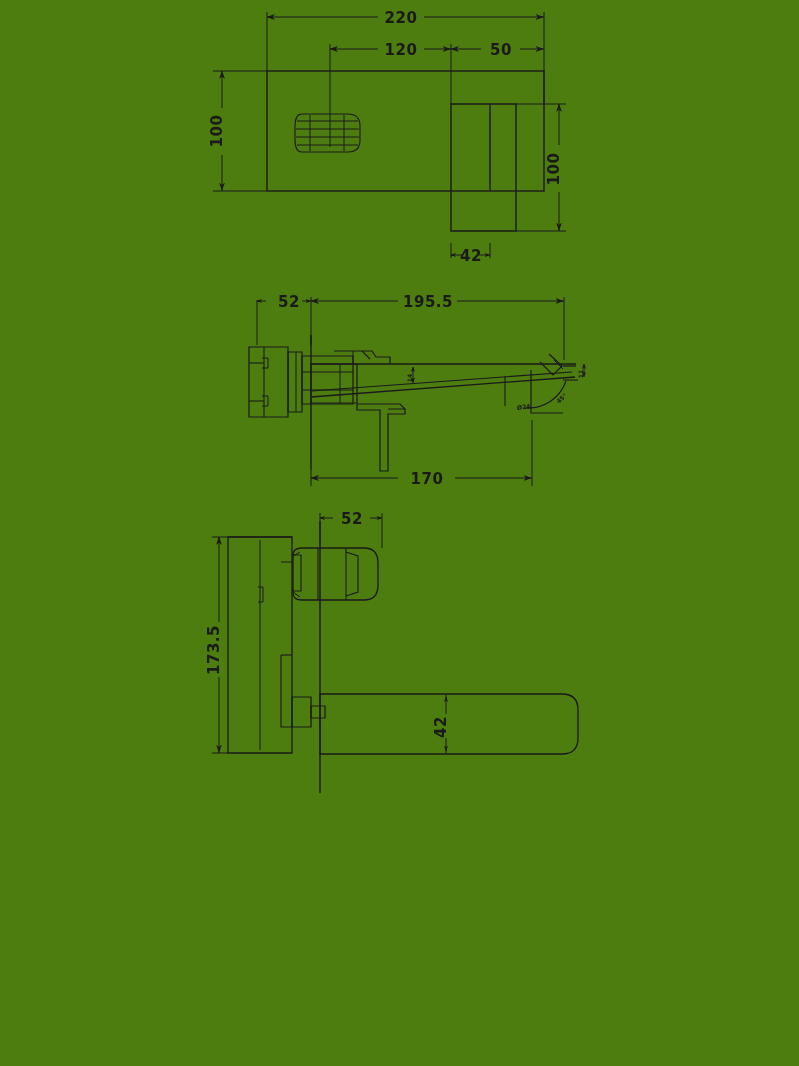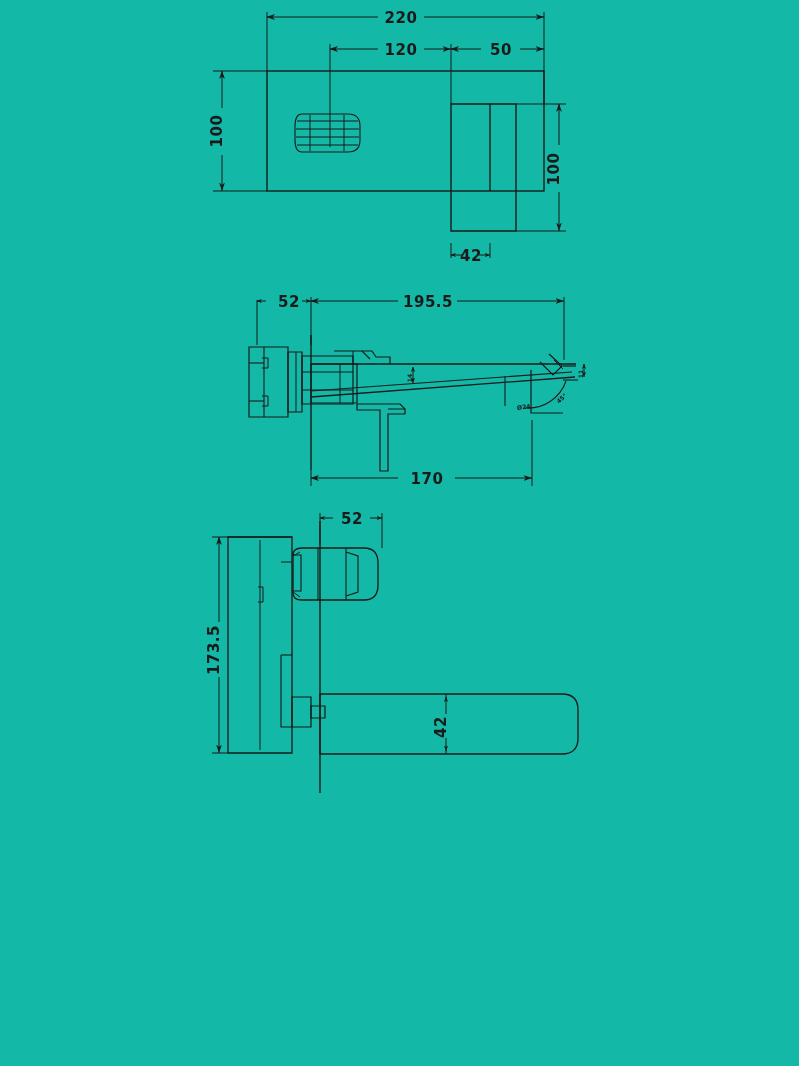--- a/index.html
+++ b/index.html
@@ -8,21 +8,21 @@
     padding: 0;
     background: #ffffff;
   }
   body {
     font-family: "DejaVu Sans", "Liberation Sans", sans-serif;
   }
   #sheet {
     position: relative;
     width: 799px;
     height: 1066px;
-    background: #14b8a6;
+    background: #4d7c0f;
     overflow: hidden;
   }
   #drawing-svg {
     position: absolute;
     left: 0;
     top: 0;
   }
   .dimtext {
     font-family: "DejaVu Sans", "Liberation Sans", sans-serif;
     font-weight: bold;

